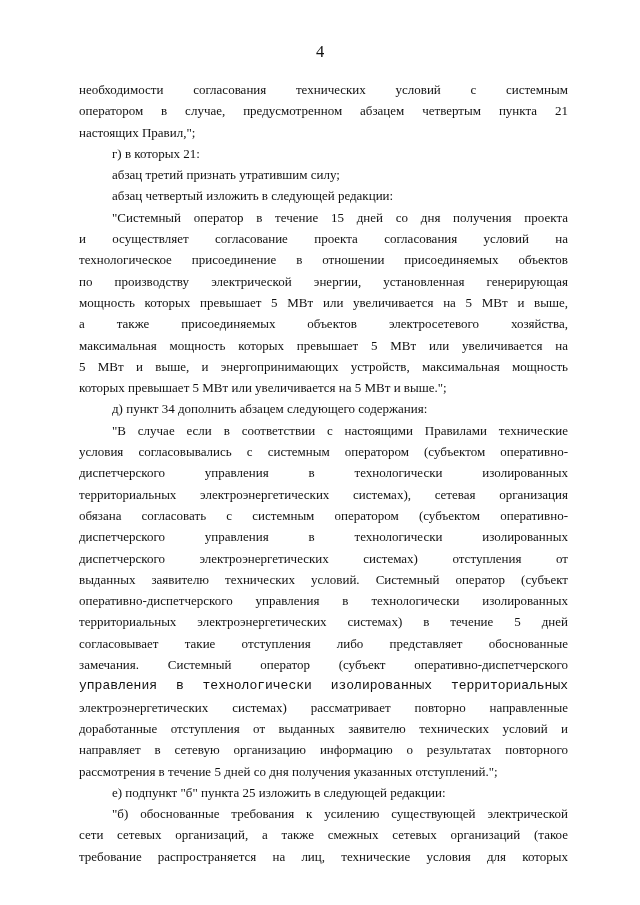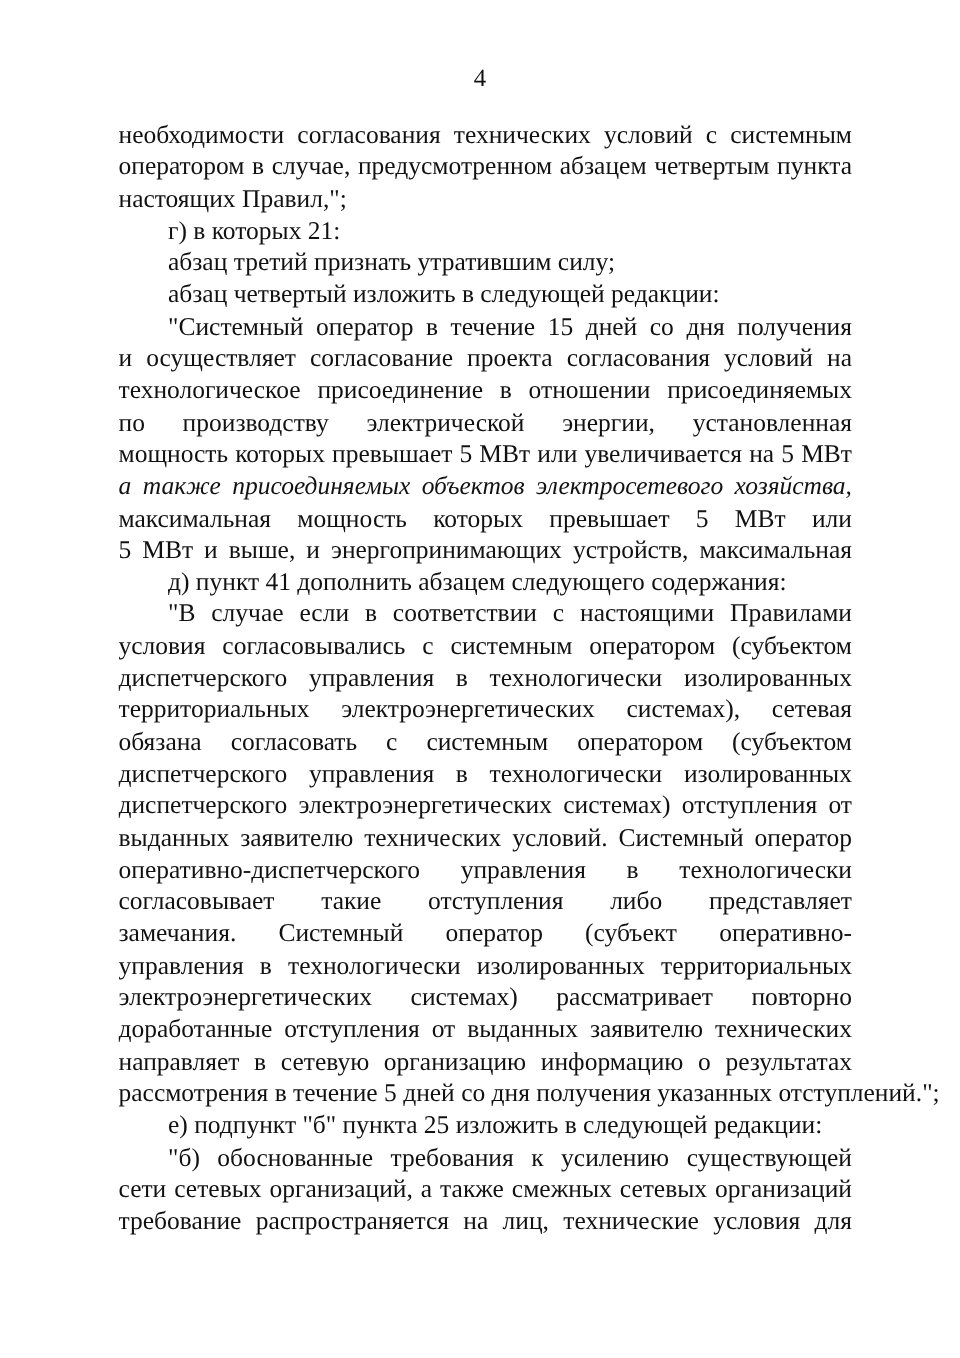--- a/index.html
+++ b/index.html
@@ -1,20 +1,20 @@
 <!DOCTYPE html>
 <html><head>
 <meta charset="utf-8">
 <style>
   html, body { margin: 0; padding: 0; background: #ffffff; }
   body { width: 640px; height: 905px; position: relative; overflow: hidden;
          font-family: "Liberation Serif", serif; color: #111111; }
   .page-number { position: absolute; top: 42px; left: 0; width: 640px; text-align: center;
                  font-size: 16.5px; }
-  .body-text { position: absolute; top: 79px; left: 79px; width: 489px; font-size: 17px; line-height: 21.3px; }
+  .body-text { position: absolute; top: 79px; left: 79px; width: 489px; font-size: 13px; line-height: 21.3px; }
   .line { display: block; white-space: nowrap; text-align: justify; text-align-last: justify; height: 21.3px; }
   .line.last { text-align-last: left; }
   .line.indent { padding-left: 33px; }
   .footer { position: absolute; top: 907px; left: 79px; font-size: 8px; }
 </style>
 </head>
 <body>
 
 <div class="page-number">4</div>
 
@@ -23,36 +23,38 @@
     <span class="line" style="white-space: normal; overflow: hidden;">оператором в случае, предусмотренном абзацем четвертым пункта 21</span>
     <span class="line last">настоящих Правил,";</span>
     <span class="line indent last">г) в которых 21:</span>
     <span class="line indent last">абзац третий признать утратившим силу;</span>
     <span class="line indent last">абзац четвертый изложить в следующей редакции:</span>
     <span class="line indent" style="white-space: normal; overflow: hidden;">"Системный оператор в течение 15 дней со дня получения проекта</span>
     <span class="line" style="white-space: normal; overflow: hidden;">и осуществляет согласование проекта согласования условий на</span>
     <span class="line" style="white-space: normal; overflow: hidden;">технологическое присоединение в отношении присоединяемых объектов</span>
     <span class="line" style="white-space: normal; overflow: hidden;">по производству электрической энергии, установленная генерирующая</span>
     <span class="line" style="white-space: normal; overflow: hidden;">мощность которых превышает 5 МВт или увеличивается на 5 МВт и выше,</span>
-    <span class="line" style="white-space: normal; overflow: hidden; font-style: italic;">а также присоединяемых объектов электросетевого хозяйства,</span>
+    <span class="line" style="white-space: normal; overflow: hidden;">а также присоединяемых объектов электросетевого хозяйства,</span>
     <span class="line" style="white-space: normal; overflow: hidden;">максимальная мощность которых превышает 5 МВт или увеличивается на</span>
     <span class="line" style="white-space: normal; overflow: hidden;">5 МВт и выше, и энергопринимающих устройств, максимальная мощность</span>
-    <span class="line indent last">д) пункт 41 дополнить абзацем следующего содержания:</span>
+    <span class="line last">которых превышает 5 МВт или увеличивается на 5 МВт и выше.";</span>
+    <span class="line indent last">д) пункт 34 дополнить абзацем следующего содержания:</span>
     <span class="line indent" style="white-space: normal; overflow: hidden;">"В случае если в соответствии с настоящими Правилами технические</span>
     <span class="line" style="white-space: normal; overflow: hidden;">условия согласовывались с системным оператором (субъектом оперативно-</span>
     <span class="line" style="white-space: normal; overflow: hidden;">диспетчерского управления в технологически изолированных</span>
     <span class="line" style="white-space: normal; overflow: hidden;">территориальных электроэнергетических системах), сетевая организация</span>
     <span class="line" style="white-space: normal; overflow: hidden;">обязана согласовать с системным оператором (субъектом оперативно-</span>
     <span class="line" style="white-space: normal; overflow: hidden;">диспетчерского управления в технологически изолированных</span>
     <span class="line" style="white-space: normal; overflow: hidden;">диспетчерского электроэнергетических системах) отступления от</span>
     <span class="line" style="white-space: normal; overflow: hidden;">выданных заявителю технических условий. Системный оператор (субъект</span>
     <span class="line" style="white-space: normal; overflow: hidden;">оперативно-диспетчерского управления в технологически изолированных</span>
+    <span class="line" style="white-space: normal; overflow: hidden;">территориальных электроэнергетических системах) в течение 5 дней</span>
     <span class="line" style="white-space: normal; overflow: hidden;">согласовывает такие отступления либо представляет обоснованные</span>
     <span class="line" style="white-space: normal; overflow: hidden;">замечания. Системный оператор (субъект оперативно-диспетчерского</span>
-    <span class="line" style="white-space: normal; overflow: hidden;">управления в технологически изолированных территориальных</span>
+    <span class="line" style="white-space: normal; overflow: hidden; font-family: Liberation Mono, monospace;">управления в технологически изолированных территориальных</span>
     <span class="line" style="white-space: normal; overflow: hidden;">электроэнергетических системах) рассматривает повторно направленные</span>
     <span class="line" style="white-space: normal; overflow: hidden;">доработанные отступления от выданных заявителю технических условий и</span>
     <span class="line" style="white-space: normal; overflow: hidden;">направляет в сетевую организацию информацию о результатах повторного</span>
     <span class="line last">рассмотрения в течение 5 дней со дня получения указанных отступлений.";</span>
     <span class="line indent last">е) подпункт "б" пункта 25 изложить в следующей редакции:</span>
     <span class="line indent" style="white-space: normal; overflow: hidden;">"б) обоснованные требования к усилению существующей электрической</span>
     <span class="line" style="white-space: normal; overflow: hidden;">сети сетевых организаций, а также смежных сетевых организаций (такое</span>
     <span class="line" style="white-space: normal; overflow: hidden;">требование распространяется на лиц, технические условия для которых</span>
   </div>
 

